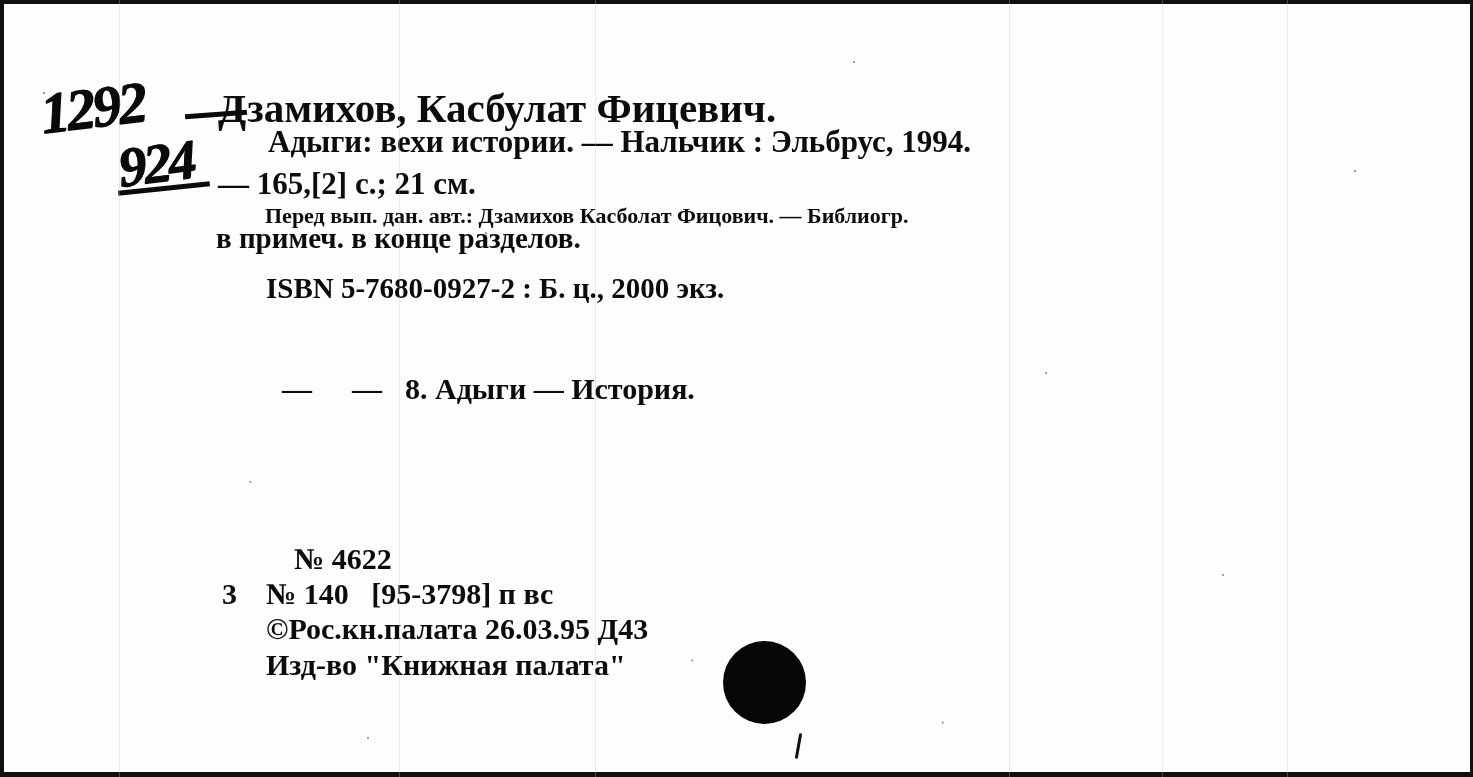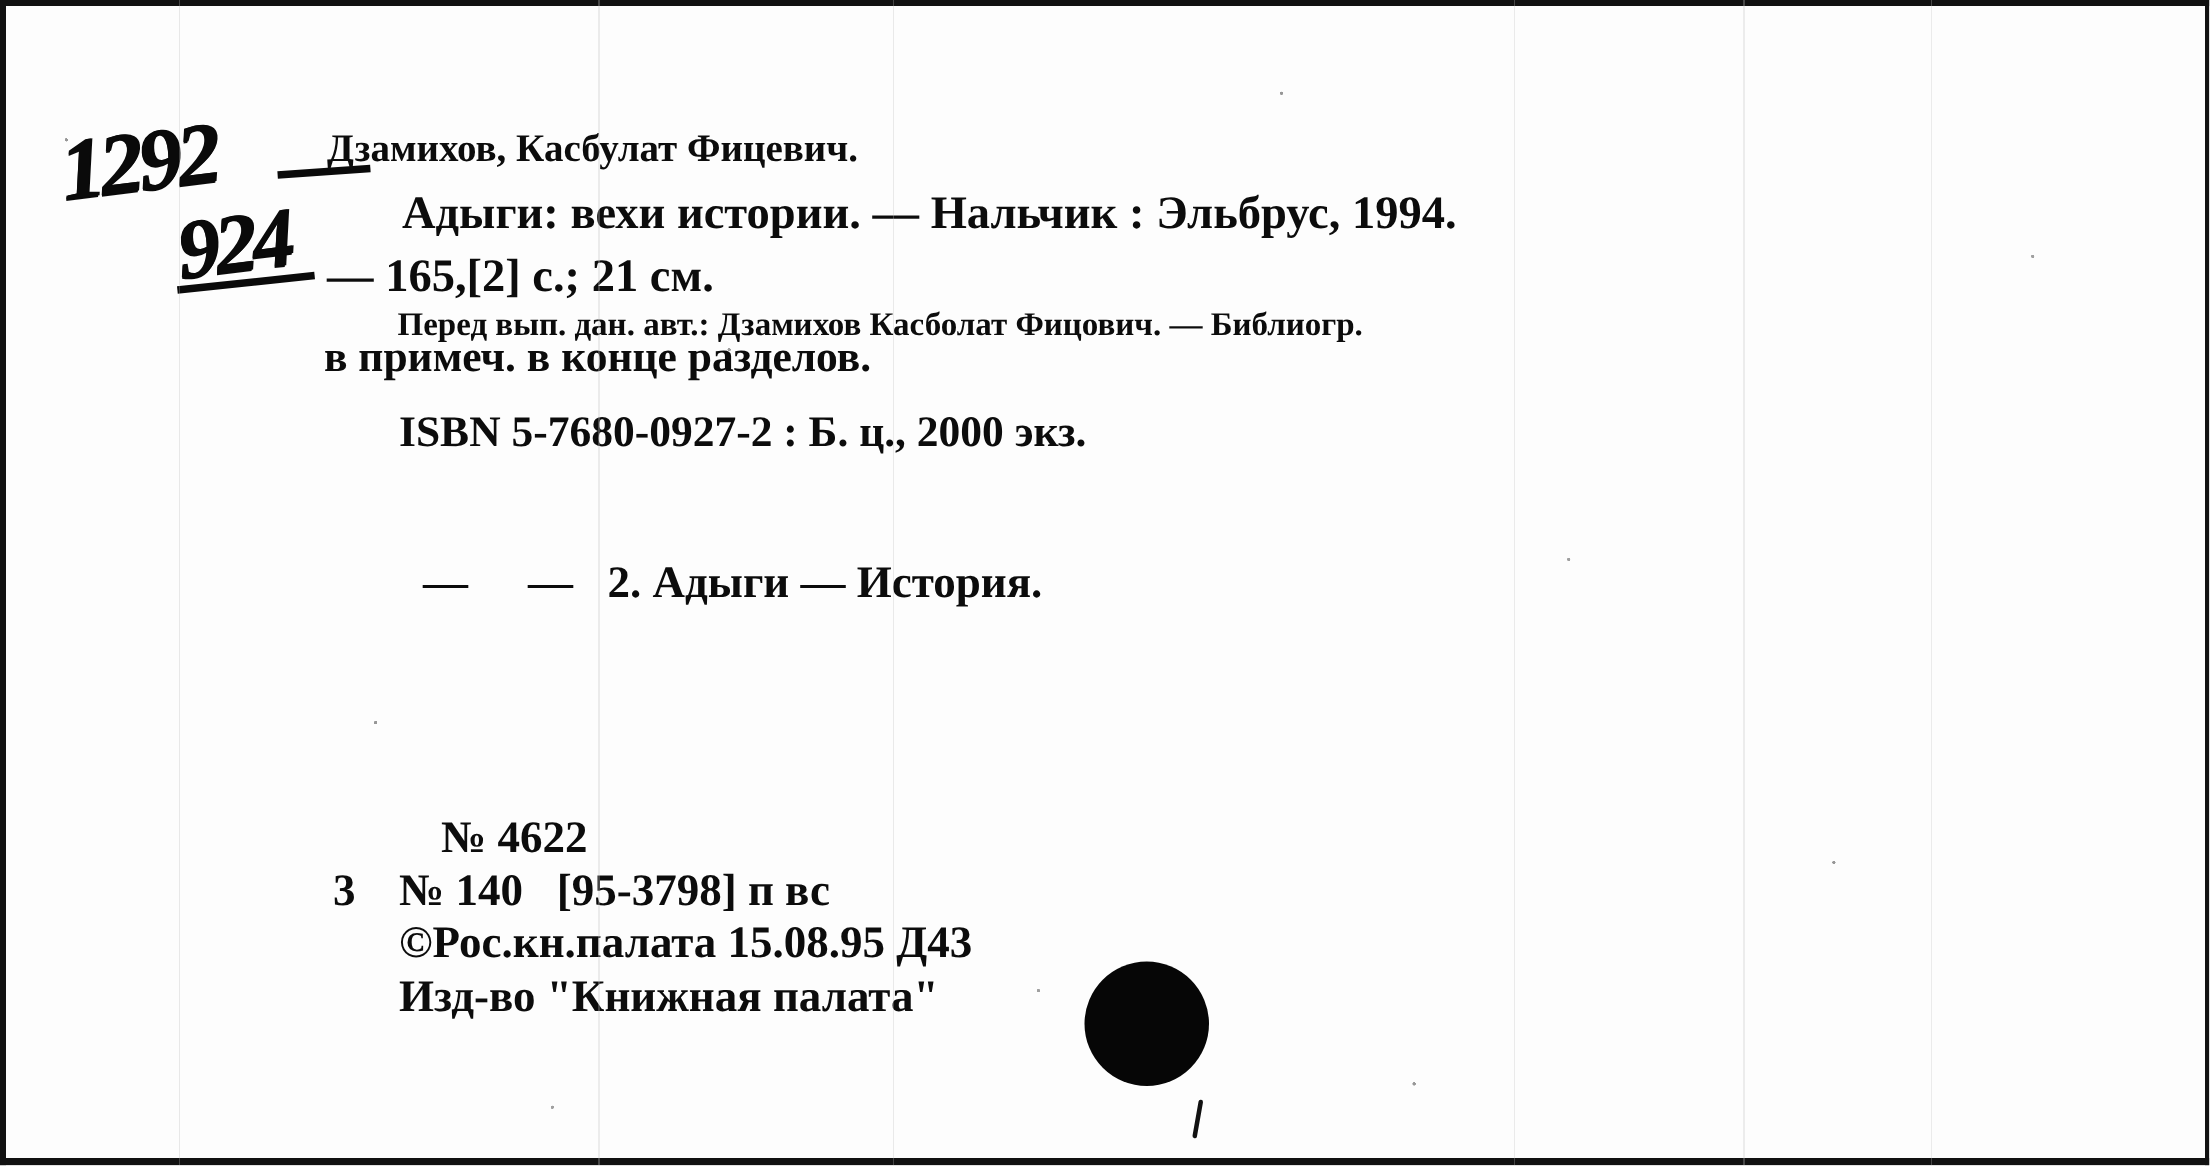--- a/index.html
+++ b/index.html
@@ -137,46 +137,46 @@
   <div class="edge-right"></div>
 
   <div>
     <div class="handwritten" style="left:40px; top:74px; font-size:58px; letter-spacing:-3px;">1292</div>
     <div class="hw-rule" style="left:185px; top:112px; width:62px; height:5px;"></div>
     <div class="handwritten" style="left:118px; top:131px; font-size:56px; letter-spacing:-3px;">924</div>
     <div class="hw-rule" style="left:118px; top:186px; width:92px; height:5px; transform:rotate(-6deg);"></div>
   </div>
 
   <div id="main-entry">
-    <div class="ln" style="left:218px; top:84px; font-size:26px;">Дзамихов, Касбулат Фицевич.</div>
+    <div class="ln" style="left:218px; top:84px; font-size:41px;">Дзамихов, Касбулат Фицевич.</div>
 
     <div class="ln" style="left:268px; top:124px;text-align:center;">Адыги: вехи истории. — Нальчик : Эльбрус, 1994.</div>
 
     <div class="ln" style="left:218px; top:166px;">— 165,[2] с.; 21 см.</div>
 
     <div class="ln" style="left:265px; top:203px; font-size:22px;">Перед вып. дан. авт.: Дзамихов Касболат Фицович. — Библиогр.</div>
 
     <div class="ln" style="left:216px; top:222px; font-size:29px;">в примеч. в конце разделов.</div>
 
     <div class="ln" style="left:266px; top:272px; font-size:29px;">ISBN 5-7680-0927-2 : Б. ц., 2000 экз.</div>
   </div>
 
   <div id="subject">
     <div class="ln" style="left:282px; top:372px; letter-spacing:2px;">—    —</div>
-    <div class="ln" style="left:405px; top:372px;">2. Адыги — История.</div>
+    <div class="ln" style="left:405px; top:372px;">8. Адыги — История.</div>
   </div>
 
   <div id="footer">
     <div class="ln" style="left:266px; top:542px;margin-left:28px;">№ 4622</div>
 
     <div class="ln" style="left:222px; top:577px;">3</div>
 
     <div class="ln" style="left:266px; top:577px;">№ 140   [95-3798] п вс</div>
 
-    <div class="ln" style="left:266px; top:612px;">©Рос.кн.палата 15.08.95 Д43</div>
+    <div class="ln" style="left:266px; top:612px;">©Рос.кн.палата 26.03.95 Д43</div>
 
     <div class="ln" style="left:266px; top:648px;">Изд-во "Книжная палата"</div>
   </div>
 
 
   <div class="ink-blob" style="left:723px; top:641px; width:83px; height:83px;"></div>
   <div class="pen-stroke" style="left:797px; top:733px;"></div>
 
   <div class="streaks"></div>
   <div class="noise"></div>

